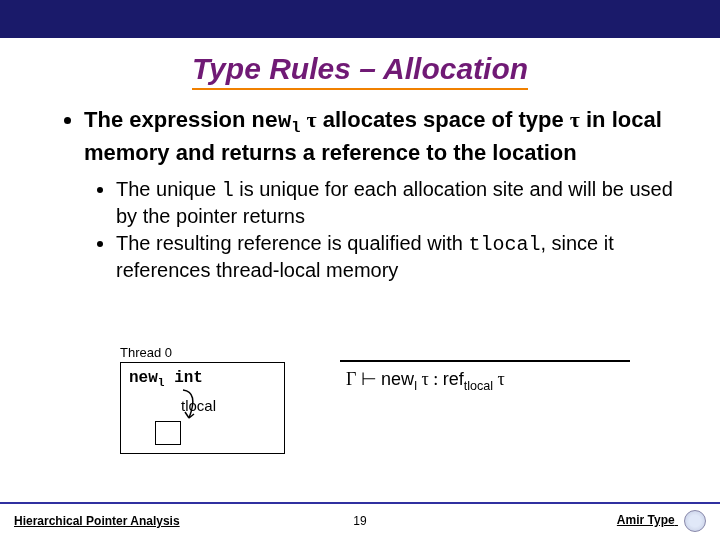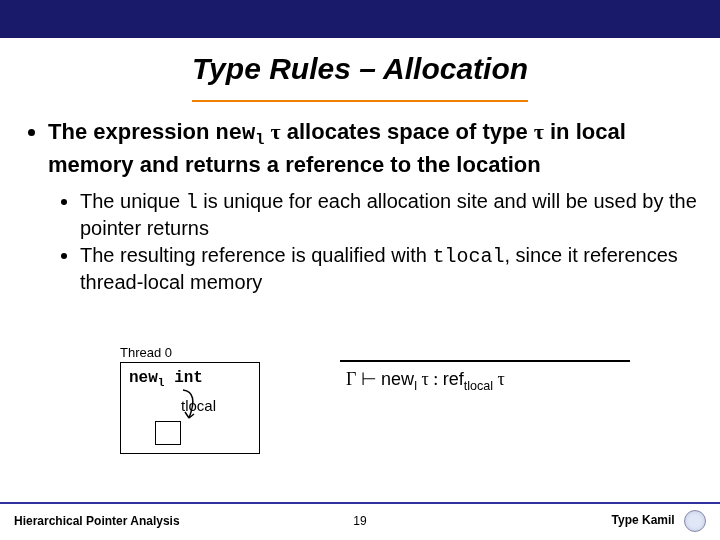--- a/index.html
+++ b/index.html
@@ -6,27 +6,27 @@
   html, body { width: 720px; height: 540px; font-family: Arial, Helvetica, sans-serif; background: #fff; }
   .slide { width: 720px; height: 540px; position: relative; }
   .topbar { background: #1a1a6a; height: 38px; width: 100%; }
   .title {
     font-family: Arial, sans-serif;
     font-style: italic;
     font-weight: bold;
     font-size: 30px;
     text-align: center;
     margin-top: 14px;
-    color: #000000;
+    color: #701a75;
     border-bottom: 2px solid #f08000;
     display: inline-block;
-    padding-bottom: 14px;
+    padding-bottom: 2px;
   }
   .title-wrap { text-align: center; }
-  .content { padding: 12px 22px 0 22px; }
+  .content { padding: 12px 22px 0 22px; margin-left: 36px; }
   ul.outer { list-style: disc; padding-left: 26px; }
   ul.outer > li {
     font-size: 22px;
     font-weight: bold;
     line-height: 1.28;
     margin-top: 4px;
   }
   ul.inner { list-style: disc; padding-left: 32px; margin-top: 10px; }
   ul.inner > li {
     font-size: 20px;
@@ -40,21 +40,21 @@
 
   .diagram {
     position: absolute;
     left: 120px;
     top: 345px;
     width: 160px;
   }
   .thread-label { font-size: 13px; text-align: left; margin-bottom: 2px; }
   .thread-box {
     border: 1px solid #000;
-    width: 140px;
+    width: 165px;
     height: 92px;
     position: relative;
     background: #fff;
   }
   .newexpr {
     position: absolute;
     left: 8px; top: 6px;
     font-family: "Courier New", monospace;
     font-weight: bold;
     font-size: 16px;
@@ -93,20 +93,21 @@
   .footer {
     position: absolute;
     left: 0; bottom: 0;
     width: 100%;
     border-top: 2px solid #3030a0;
     padding: 6px 14px 8px 14px;
     display: flex;
     justify-content: space-between;
     align-items: center;
     font-size: 12px;
+    text-decoration: underline;
   }
   .footer .left { font-weight: bold; }
   .footer .center { position: absolute; left: 50%; transform: translateX(-50%); }
   .footer .right { font-weight: bold; }
   .seal {
     width: 22px; height: 22px;
     border-radius: 50%;
     border: 1px solid #88a;
     background: radial-gradient(circle, #e0e8f8 40%, #c0c8e0 100%);
     display: inline-block;
@@ -160,17 +161,17 @@
     <div class="rule-line"></div>
     <div class="rule-body">
       <span>Γ</span><span> ⊢ </span><span style="font-family:Arial;">new</span><span class="sub" style="font-family:Arial;">l</span><span> </span><span>τ</span><span> : </span><span style="font-family:Arial;">ref</span><span class="sub" style="font-family:Arial;">tlocal</span><span> </span><span>τ</span>
     </div>
   </div>
 
   <div class="footer">
     <span class="left">Hierarchical Pointer Analysis</span>
     <span class="center">19</span>
     <span>
-      <span class="right">Type Kamil</span>
+      <span class="right">Amir Type</span>
       <span class="seal"></span>
     </span>
   </div>
 </div>
 
 </body></html>

